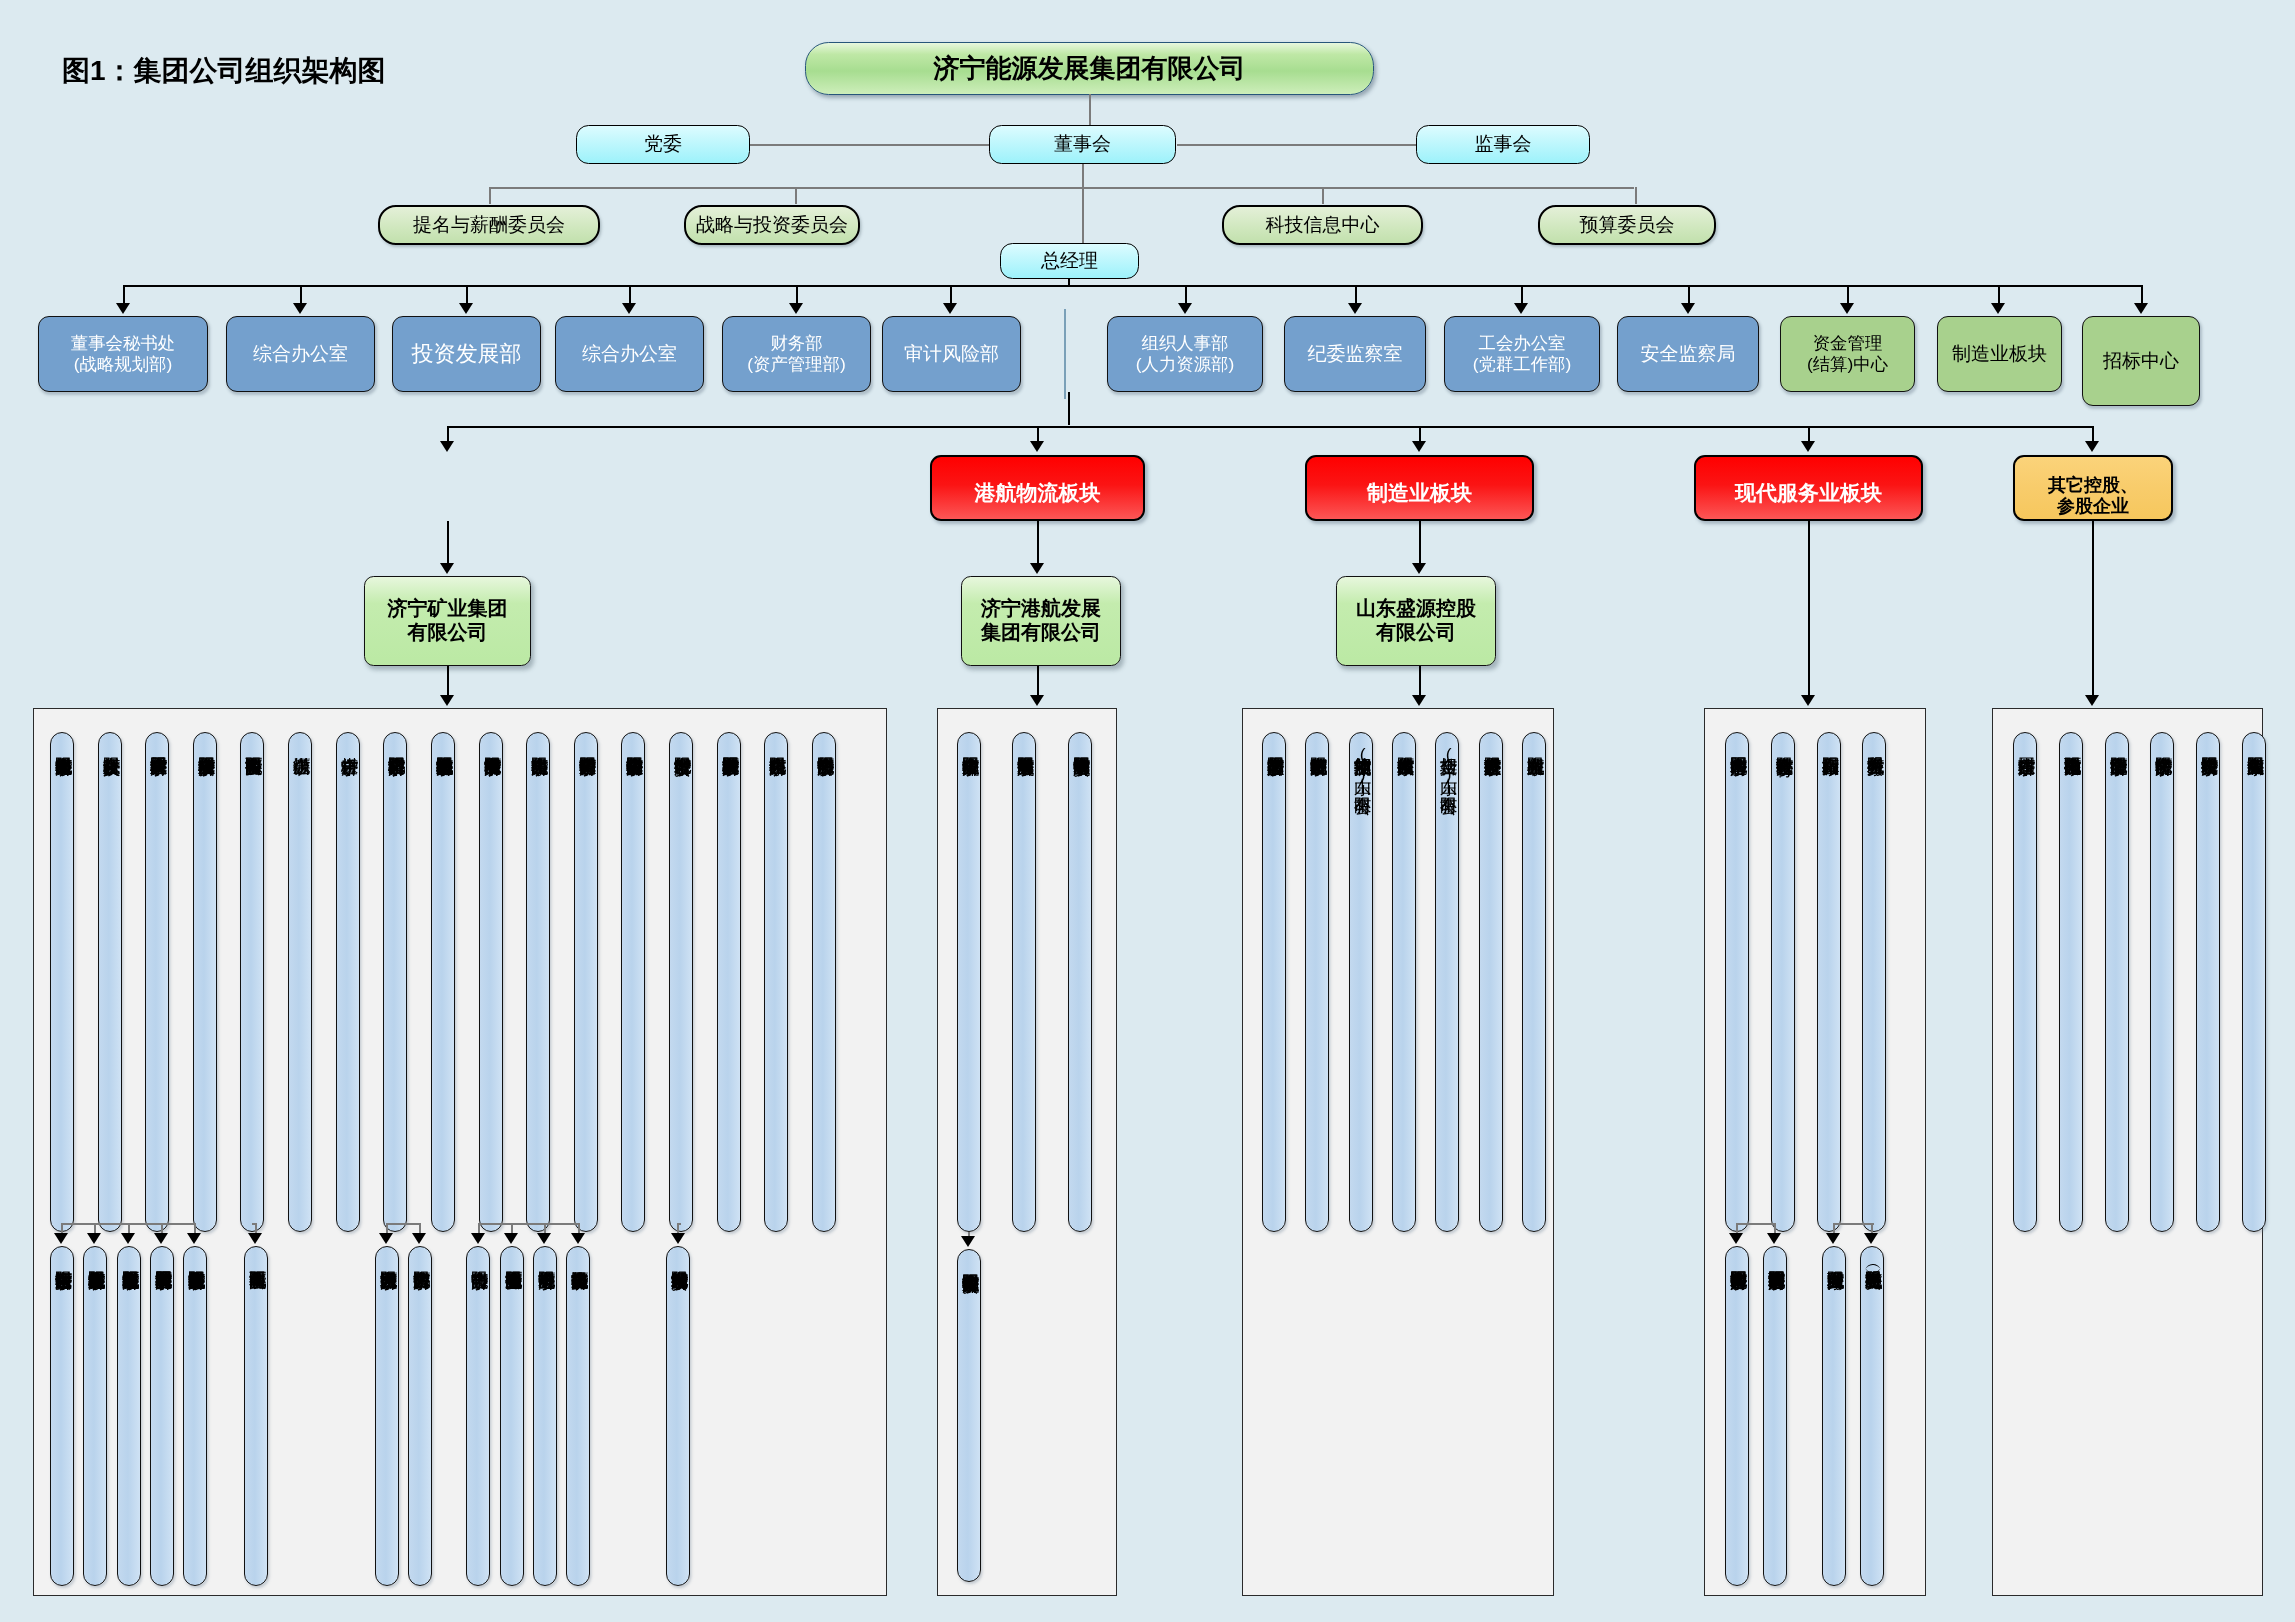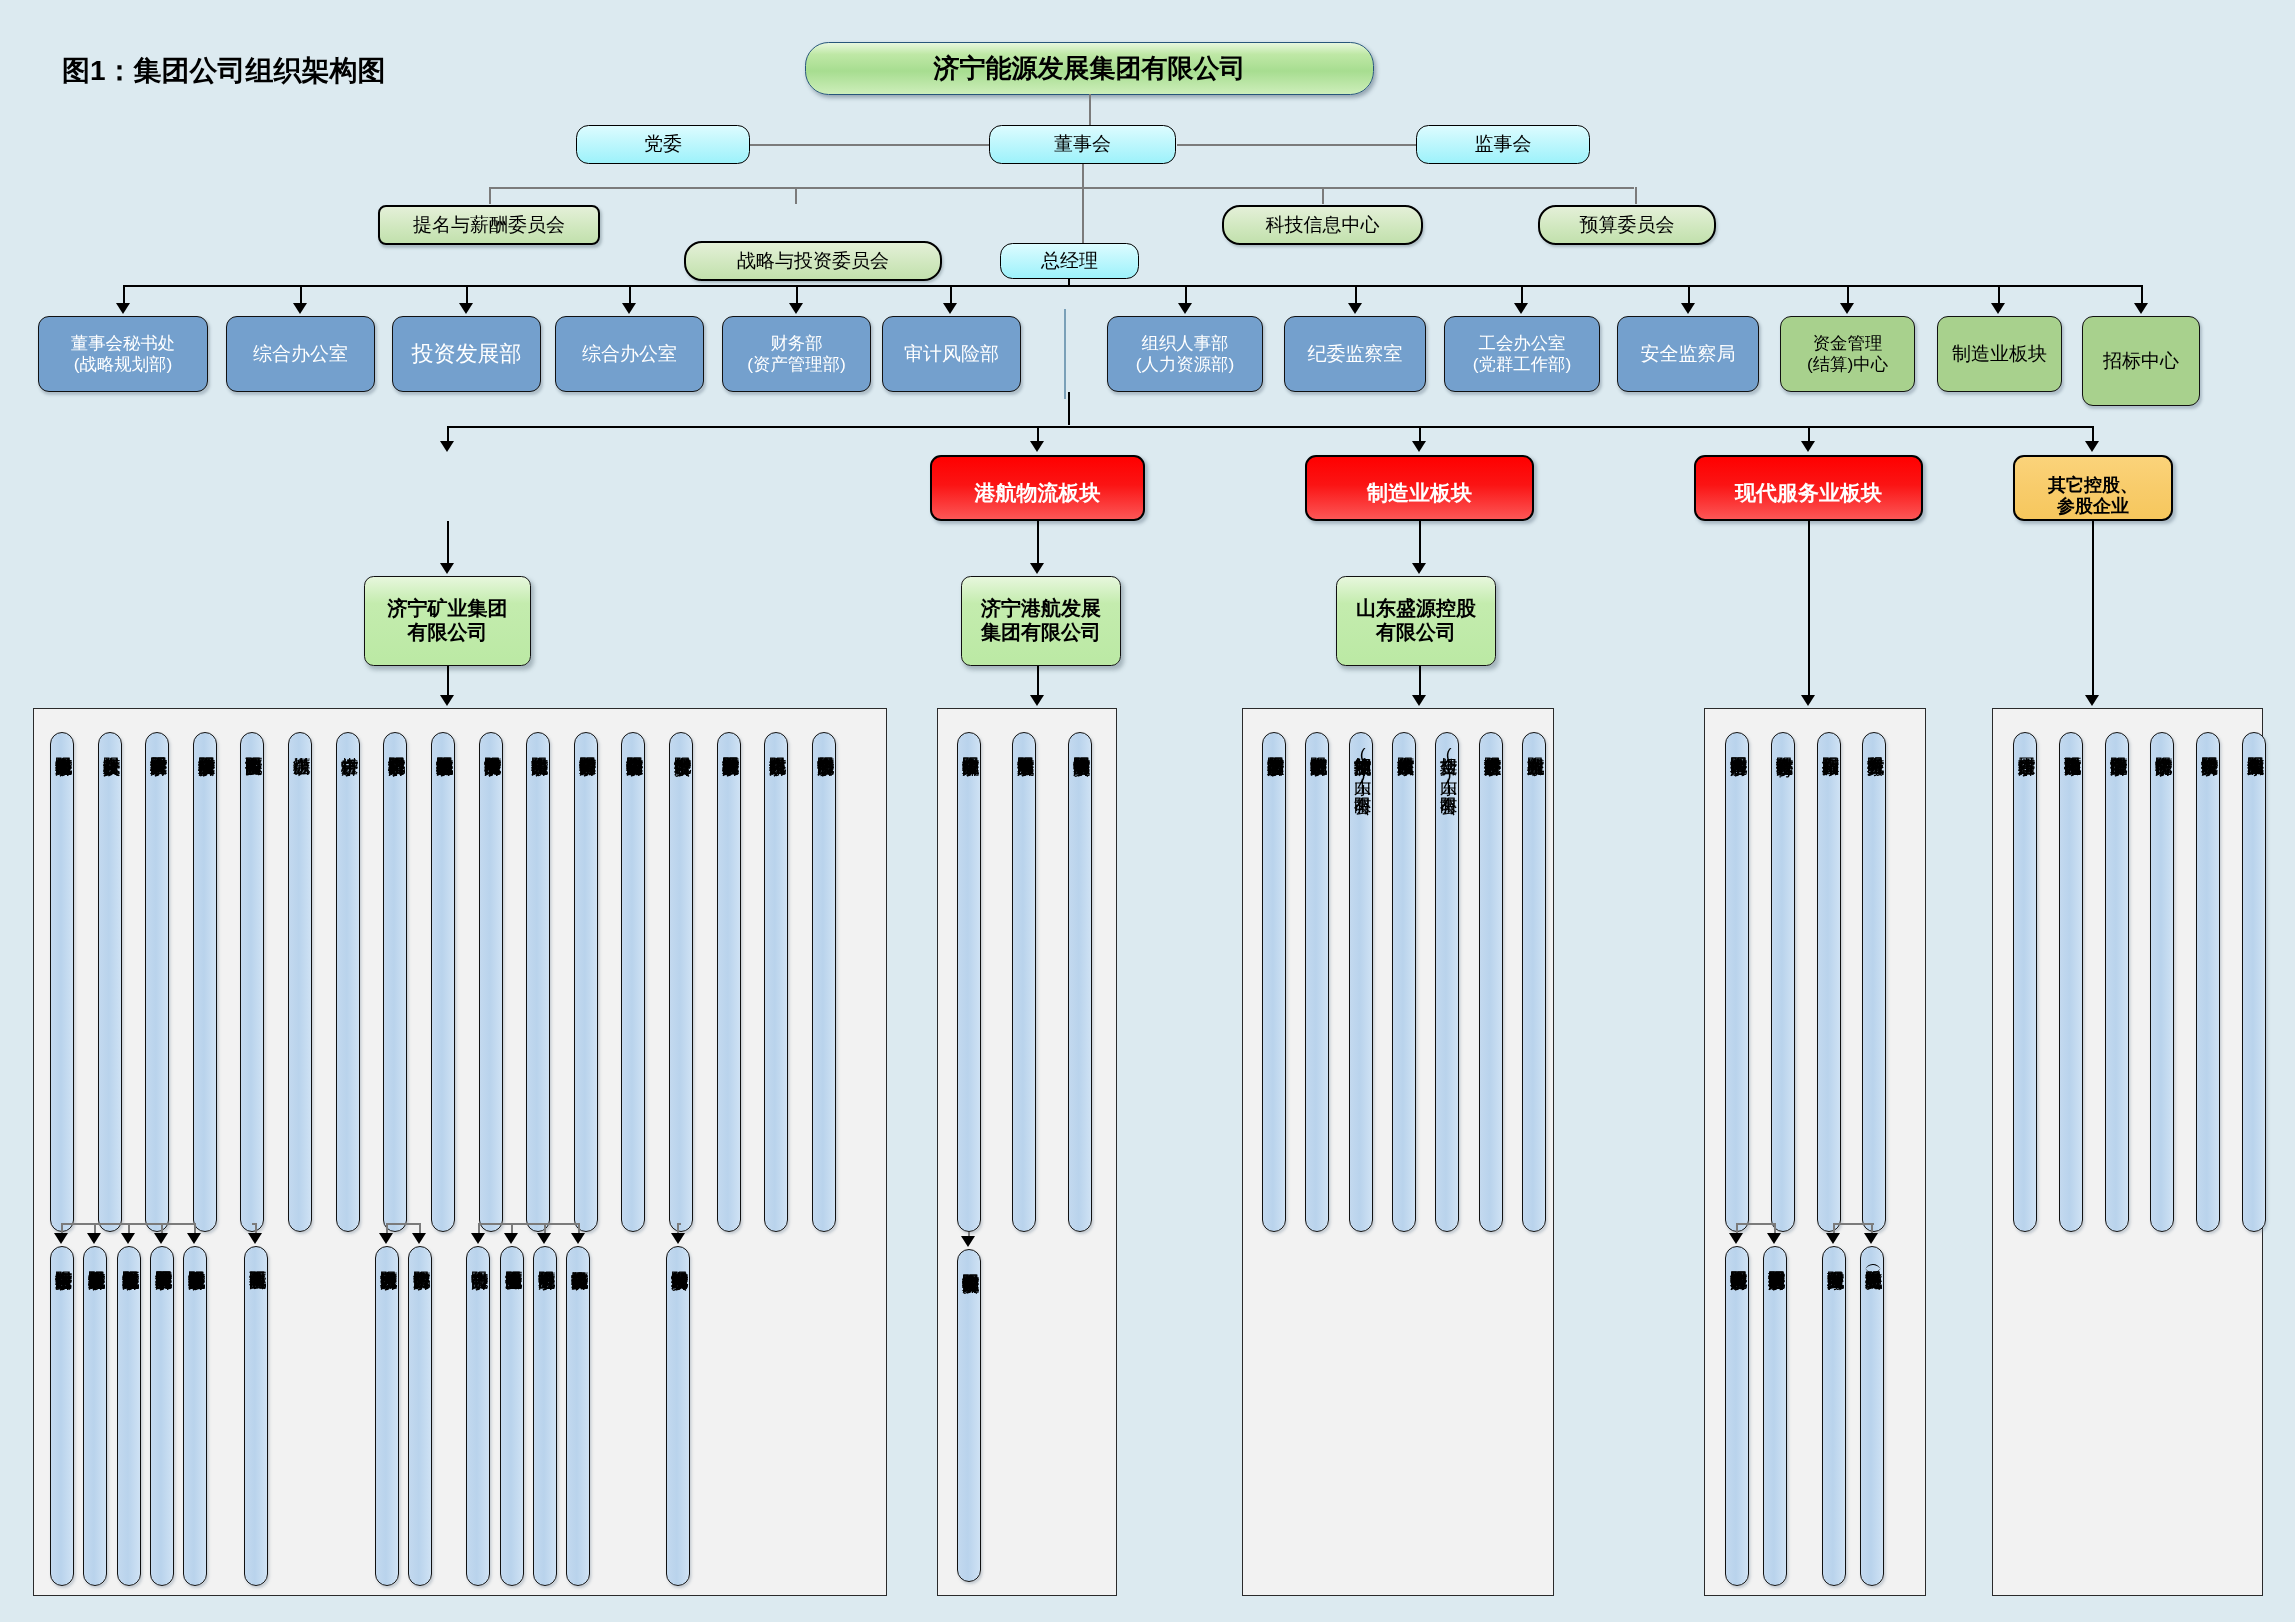--- a/index.html
+++ b/index.html
@@ -81,22 +81,22 @@
 
 <div id="canvas">
   <div class="title">图1：集团公司组织架构图</div>
 <div class="node root" style="left: 805px; top: 42px; width: 569px; height: 53px;">济宁能源发展集团有限公司</div>
     <div class="node pill" style="left: 989px; top: 125px; width: 187px; height: 39px;">董事会</div>
     <div class="node pill" style="left: 576px; top: 125px; width: 174px; height: 39px;">党委</div>
     <div class="node pill" style="left: 1416px; top: 125px; width: 174px; height: 39px;">监事会</div>
     <div class="ln" style="left: 1089px; top: 94px; width: 2.1px; height: 30.5px;"></div>
     <div class="ln" style="left: 750px; top: 144px; width: 239px; height: 2.1px;"></div>
     <div class="ln" style="left: 1177px; top: 144px; width: 239px; height: 2.1px;"></div>
-    <div class="node committee" style="left: 378px; top: 205px; width: 222px; height: 40px; border-radius: 8px;">提名与薪酬委员会</div>
-    <div class="node committee" style="left: 684px; top: 205px; width: 258px; height: 40px; margin-top: 36px;">战略与投资委员会</div>
+    <div class="node committee" style="left: 378px; top: 205px; width: 222px; height: 40px;">提名与薪酬委员会</div>
+    <div class="node committee" style="left: 684px; top: 205px; width: 176px; height: 40px;">战略与投资委员会</div>
     <div class="node committee" style="left: 1222px; top: 205px; width: 201px; height: 40px;">科技信息中心</div>
     <div class="node committee" style="left: 1538px; top: 205px; width: 178px; height: 40px;">预算委员会</div>
     <div class="ln" style="left: 489px; top: 187px; width: 1145px; height: 2.1px;"></div>
     <div class="ln" style="left: 489px; top: 187px; width: 2.1px; height: 17.4px;"></div>
     <div class="ln" style="left: 795px; top: 187px; width: 2.1px; height: 17.4px;"></div>
     <div class="ln" style="left: 1322px; top: 187px; width: 2.1px; height: 17.4px;"></div>
     <div class="ln" style="left: 1635px; top: 187px; width: 2.1px; height: 17.4px;"></div>
     <div class="ln" style="left: 1082px; top: 164px; width: 2.1px; height: 23.6px;"></div>
     <div class="node pill" style="left: 1000px; top: 243px; width: 139px; height: 36px;">总经理</div>
     <div class="ln" style="left: 1082px; top: 187px; width: 2.1px; height: 56px;"></div>

